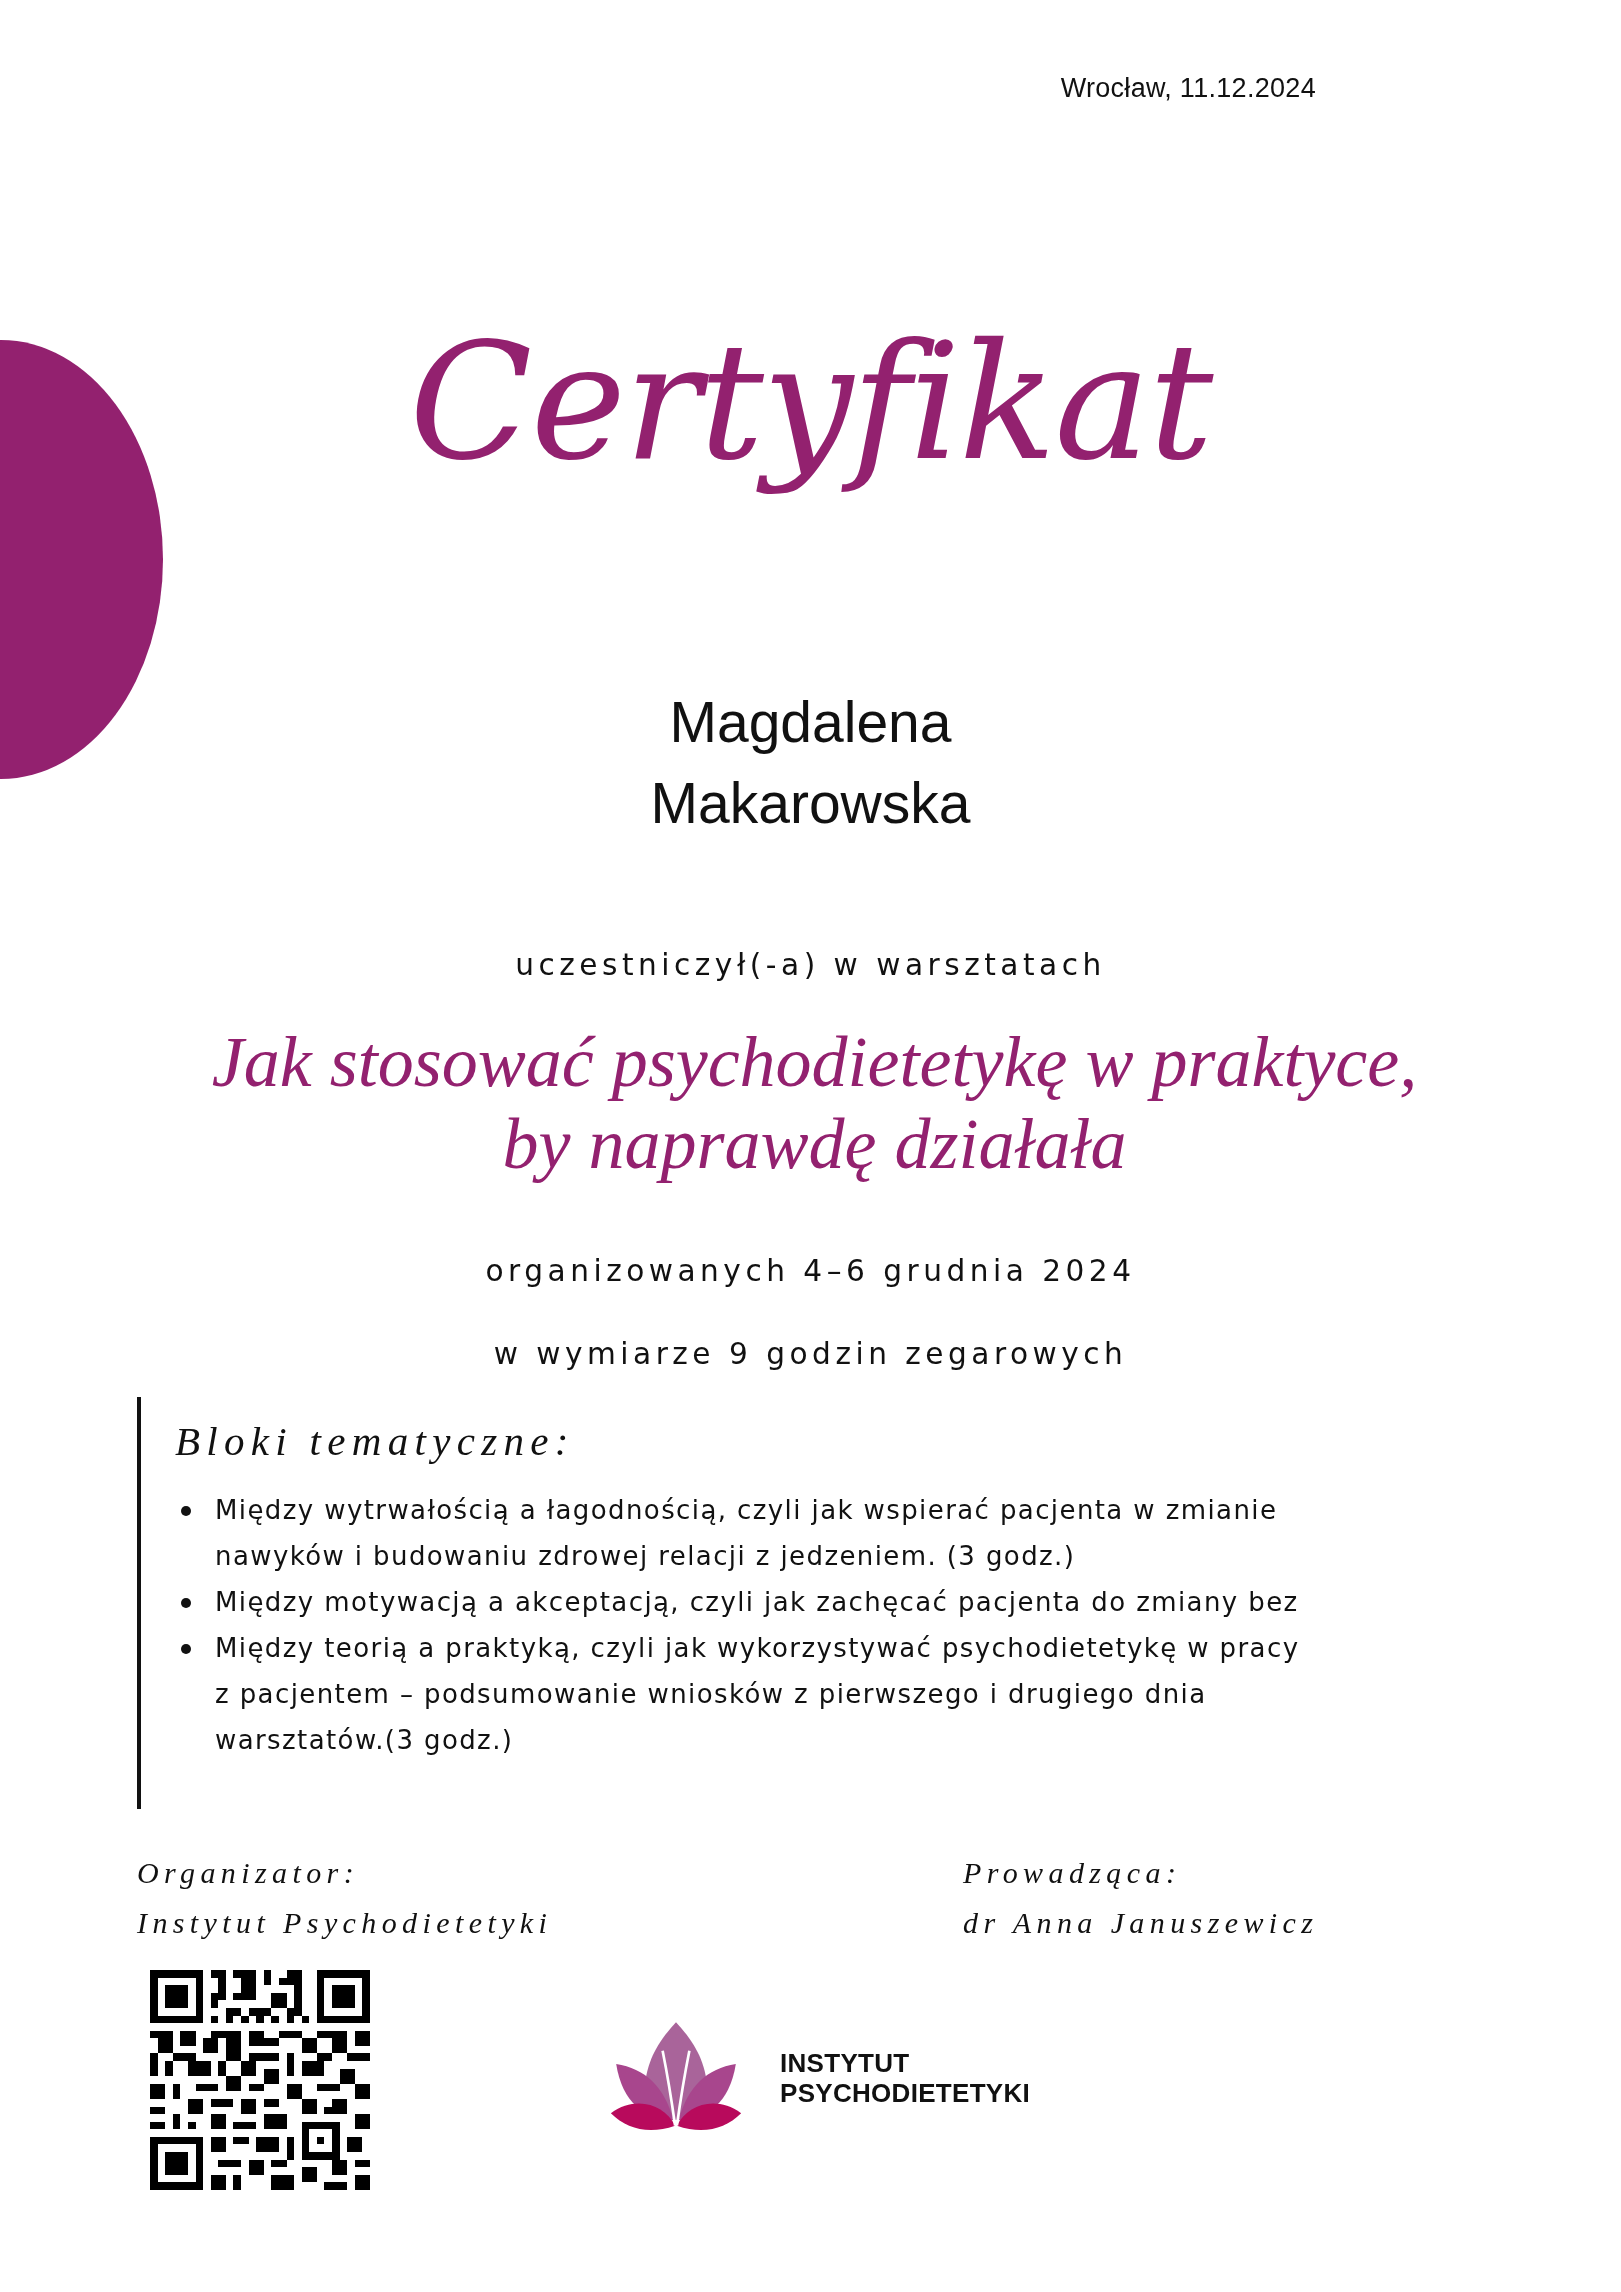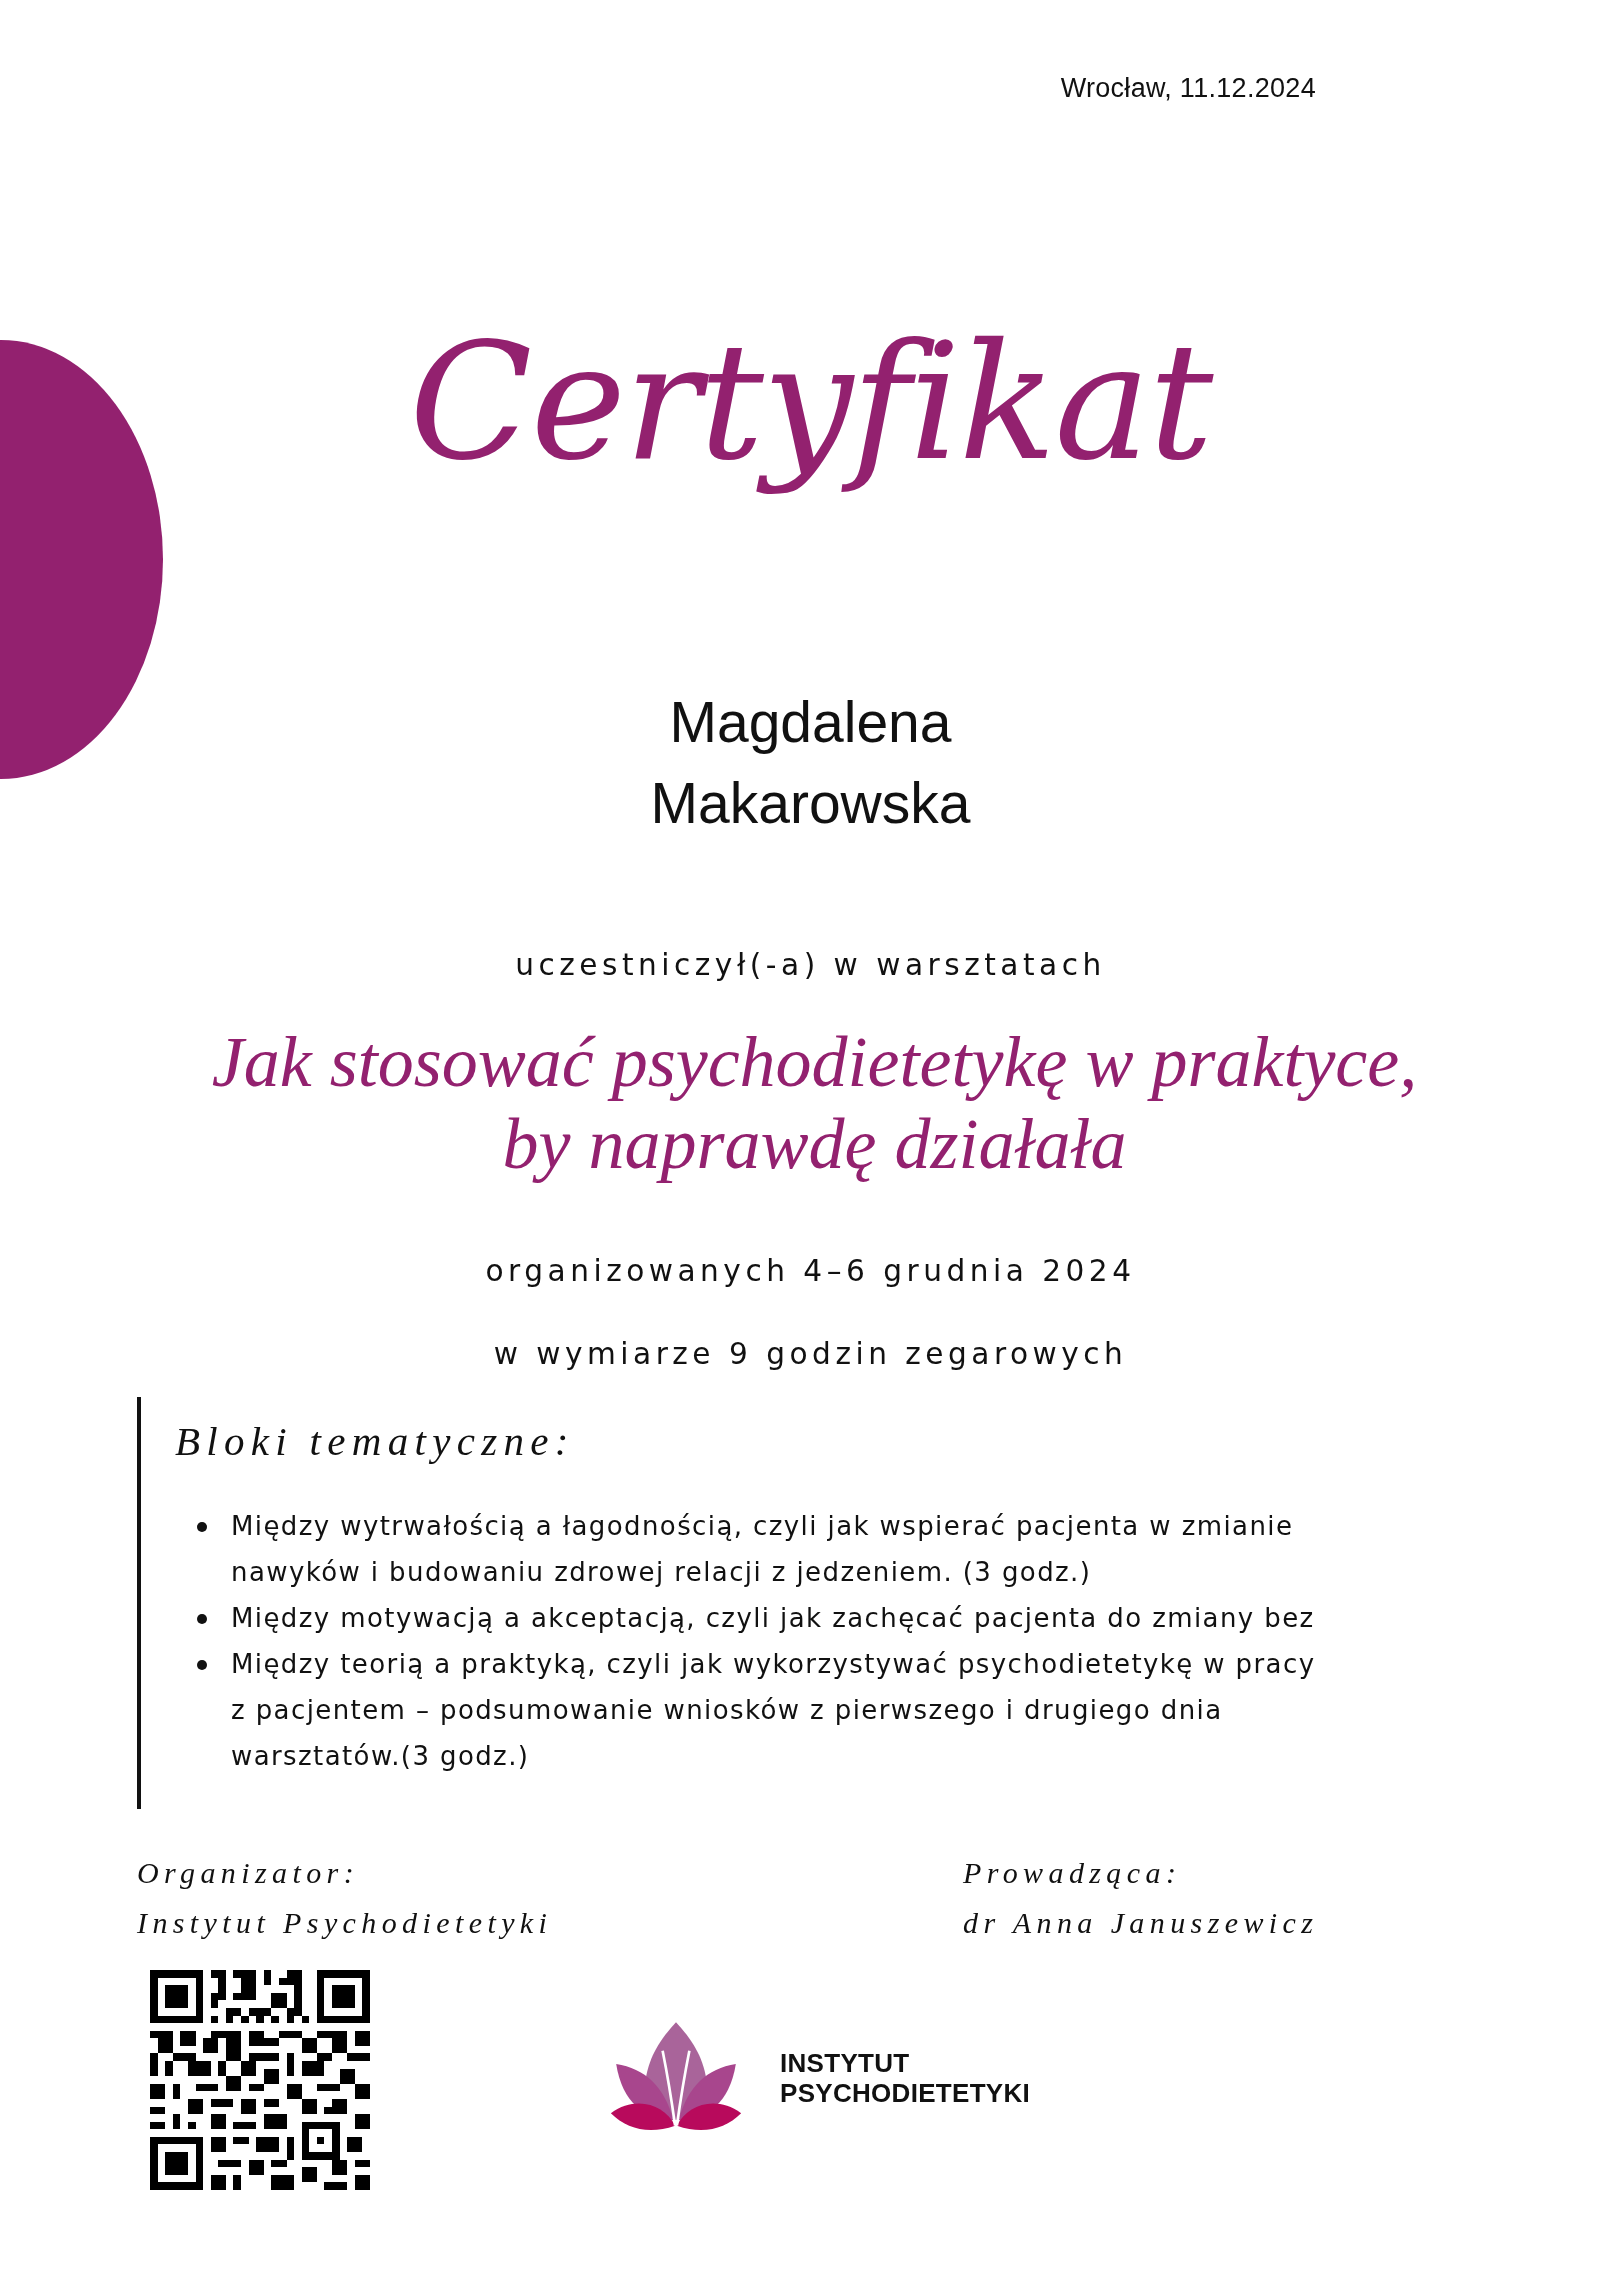--- a/index.html
+++ b/index.html
@@ -6,21 +6,21 @@
   body { width: 1621px; height: 2293px; position: relative; overflow: hidden; font-family: "DejaVu Sans", sans-serif; color: #111; }
   .abs { position: absolute; }
   .date { left: 976px; top: 73px; width: 340px; font-family: "Liberation Sans", sans-serif; font-size: 27px; color: #111; text-align: right; letter-spacing: 0.3px; }
   .circle { left: -161px; top: 340px; width: 324px; height: 439px; border-radius: 50%; }
   .title { left: 0; width: 1621px; top: 304px; text-align: center; font-family: "DejaVu Serif", serif; font-style: italic; font-size: 161px; line-height: 197px; letter-spacing: -1.8px; }
   .name { left: 0; width: 1621px; top: 682px; text-align: center; font-family: "Liberation Sans", sans-serif; font-size: 57px; line-height: 81px; color: #111; }
   .spaced { left: 0; width: 1621px; text-align: center; font-family: "DejaVu Sans", sans-serif; font-size: 29.6px; letter-spacing: 4.5px; color: #111; }
   .course { left: 4px; width: 1621px; top: 1021px; text-align: center; font-family: "Liberation Serif", serif; font-style: italic; font-size: 72px; line-height: 82px; }
   .blocks { left: 137px; top: 1397px; width: 1299px; height: 412px; border-left: 4.5px solid #111; }
   .blocks-title { position: absolute; left: 34px; top: 19.7px; font-family: "Liberation Serif", serif; font-style: italic; font-size: 41px; letter-spacing: 6.3px; color: #111; }
-  .blocks ul { position: absolute; left: 38px; top: 90px; margin: 16px; padding: 0; list-style: none; width: 1272px; }
+  .blocks ul { position: absolute; left: 38px; top: 90px; margin: 0; padding: 0; list-style: none; width: 1272px; }
   .blocks li { position: relative; padding-left: 36px; font-family: "DejaVu Sans", sans-serif; font-size: 26px; line-height: 46px; letter-spacing: 1.4px; color: #111; }
   .blocks li .bullet { position: absolute; left: 1.8px; top: 19px; width: 9.9px; height: 9.9px; border-radius: 50%; background: #111; }
   .sig { font-family: "Liberation Serif", serif; font-style: italic; font-size: 30px; line-height: 50px; letter-spacing: 5.4px; color: #111; }
   .qr { left: 150px; top: 1970px; width: 220px; height: 220px; }
   .logo { left: 609px; top: 2015px; width: 412px; height: 125px; }
   .logo-text { position: absolute; left: 142px; top: 34px; font-family: Liberation Sans, sans-serif; font-weight: bold; font-size: 26px; line-height: 29.6px; color: #111; letter-spacing: 0.3px; margin-left: 29px; }
 </style>
 </head>
 <body>
 

